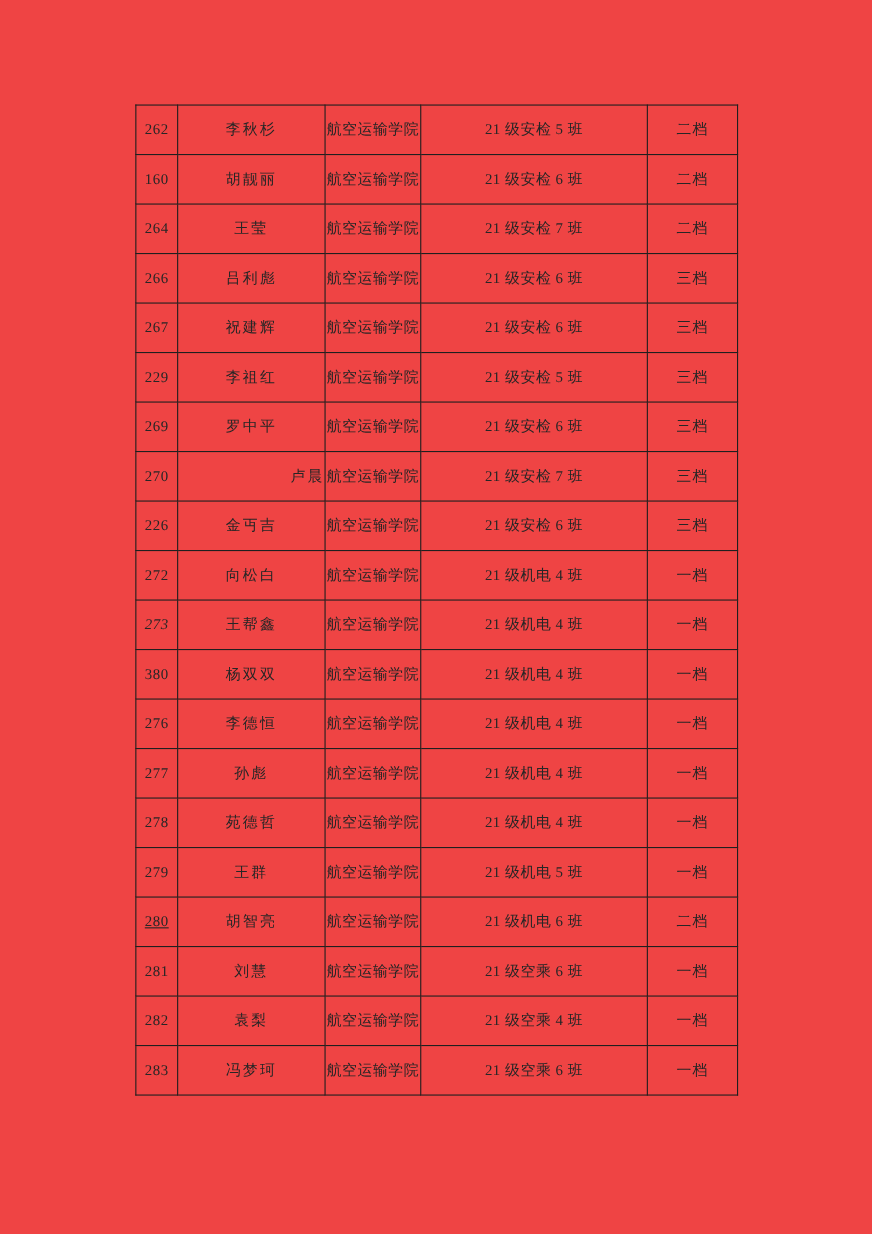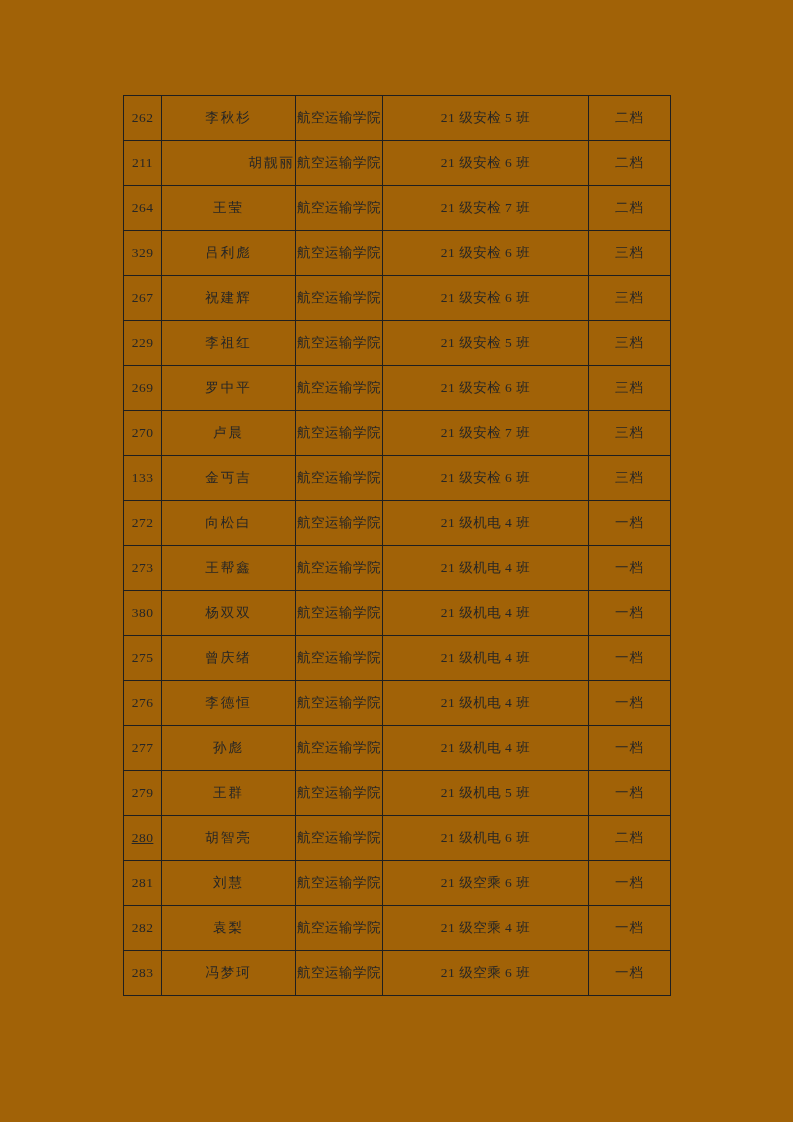--- a/index.html
+++ b/index.html
@@ -48,53 +48,53 @@
   td.cell-class {
     letter-spacing: 0.5px;
   }
   td.cell-grade {
     letter-spacing: 1px;
   }
 </style>
 </head>
 <body>
 
-<div class="page" style="background: #a16207;">
+<div class="page" style="background: #ef4444;">
   <table class="grade-table">
     <colgroup>
       <col style="width:38px">
       <col style="width:134px">
       <col style="width:87px">
       <col style="width:206px">
       <col style="width:82px">
     </colgroup>
     <tbody id="table-body">
         <tr>
     <td class="cell-number" style="border-color: rgb(31, 31, 31); color: rgb(38, 38, 38);">262</td>
     <td class="cell-student-name" style="border-color: rgb(31, 31, 31); color: rgb(38, 38, 38);">李秋杉</td>
     <td class="cell-college" style="border-color: rgb(31, 31, 31); color: rgb(38, 38, 38);">航空运输学院</td>
     <td class="cell-class" style="border-color: rgb(31, 31, 31); color: rgb(38, 38, 38);">21 级安检 5 班</td>
     <td class="cell-grade" style="border-color: rgb(31, 31, 31); color: rgb(38, 38, 38);">二档</td>
   </tr>
         <tr>
-    <td class="cell-number" style="border-color: rgb(31, 31, 31); color: rgb(38, 38, 38);">211</td>
-    <td class="cell-student-name" style="border-color: rgb(31, 31, 31); color: rgb(38, 38, 38); text-align: right;">胡靓丽</td>
+    <td class="cell-number" style="border-color: rgb(31, 31, 31); color: rgb(38, 38, 38);">160</td>
+    <td class="cell-student-name" style="border-color: rgb(31, 31, 31); color: rgb(38, 38, 38);">胡靓丽</td>
     <td class="cell-college" style="border-color: rgb(31, 31, 31); color: rgb(38, 38, 38);">航空运输学院</td>
     <td class="cell-class" style="border-color: rgb(31, 31, 31); color: rgb(38, 38, 38);">21 级安检 6 班</td>
     <td class="cell-grade" style="border-color: rgb(31, 31, 31); color: rgb(38, 38, 38);">二档</td>
   </tr>
         <tr>
     <td class="cell-number" style="border-color: rgb(31, 31, 31); color: rgb(38, 38, 38);">264</td>
     <td class="cell-student-name" style="border-color: rgb(31, 31, 31); color: rgb(38, 38, 38);">王莹</td>
     <td class="cell-college" style="border-color: rgb(31, 31, 31); color: rgb(38, 38, 38);">航空运输学院</td>
     <td class="cell-class" style="border-color: rgb(31, 31, 31); color: rgb(38, 38, 38);">21 级安检 7 班</td>
     <td class="cell-grade" style="border-color: rgb(31, 31, 31); color: rgb(38, 38, 38);">二档</td>
   </tr>
         <tr>
-    <td class="cell-number" style="border-color: rgb(31, 31, 31); color: rgb(38, 38, 38);">329</td>
+    <td class="cell-number" style="border-color: rgb(31, 31, 31); color: rgb(38, 38, 38);">266</td>
     <td class="cell-student-name" style="border-color: rgb(31, 31, 31); color: rgb(38, 38, 38);">吕利彪</td>
     <td class="cell-college" style="border-color: rgb(31, 31, 31); color: rgb(38, 38, 38);">航空运输学院</td>
     <td class="cell-class" style="border-color: rgb(31, 31, 31); color: rgb(38, 38, 38);">21 级安检 6 班</td>
     <td class="cell-grade" style="border-color: rgb(31, 31, 31); color: rgb(38, 38, 38);">三档</td>
   </tr>
         <tr>
     <td class="cell-number" style="border-color: rgb(31, 31, 31); color: rgb(38, 38, 38);">267</td>
     <td class="cell-student-name" style="border-color: rgb(31, 31, 31); color: rgb(38, 38, 38); text-align: center;">祝建辉</td>
     <td class="cell-college" style="border-color: rgb(31, 31, 31); color: rgb(38, 38, 38);">航空运输学院</td>
     <td class="cell-class" style="border-color: rgb(31, 31, 31); color: rgb(38, 38, 38);">21 级安检 6 班</td>
@@ -109,70 +109,70 @@
   </tr>
         <tr>
     <td class="cell-number" style="border-color: rgb(31, 31, 31); color: rgb(38, 38, 38);">269</td>
     <td class="cell-student-name" style="border-color: rgb(31, 31, 31); color: rgb(38, 38, 38);">罗中平</td>
     <td class="cell-college" style="border-color: rgb(31, 31, 31); color: rgb(38, 38, 38);">航空运输学院</td>
     <td class="cell-class" style="border-color: rgb(31, 31, 31); color: rgb(38, 38, 38);">21 级安检 6 班</td>
     <td class="cell-grade" style="border-color: rgb(31, 31, 31); color: rgb(38, 38, 38);">三档</td>
   </tr>
         <tr>
     <td class="cell-number" style="border-color: rgb(31, 31, 31); color: rgb(38, 38, 38);">270</td>
-    <td class="cell-student-name" style="border-color: rgb(31, 31, 31); color: rgb(38, 38, 38);">卢晨</td>
+    <td class="cell-student-name" style="border-color: rgb(31, 31, 31); color: rgb(38, 38, 38); text-align: right;">卢晨</td>
     <td class="cell-college" style="border-color: rgb(31, 31, 31); color: rgb(38, 38, 38);">航空运输学院</td>
     <td class="cell-class" style="border-color: rgb(31, 31, 31); color: rgb(38, 38, 38);">21 级安检 7 班</td>
     <td class="cell-grade" style="border-color: rgb(31, 31, 31); color: rgb(38, 38, 38);">三档</td>
   </tr>
         <tr>
-    <td class="cell-number" style="border-color: rgb(31, 31, 31); color: rgb(38, 38, 38);">133</td>
+    <td class="cell-number" style="border-color: rgb(31, 31, 31); color: rgb(38, 38, 38);">226</td>
     <td class="cell-student-name" style="border-color: rgb(31, 31, 31); color: rgb(38, 38, 38);">金丏吉</td>
     <td class="cell-college" style="border-color: rgb(31, 31, 31); color: rgb(38, 38, 38);">航空运输学院</td>
     <td class="cell-class" style="border-color: rgb(31, 31, 31); color: rgb(38, 38, 38);">21 级安检 6 班</td>
     <td class="cell-grade" style="border-color: rgb(31, 31, 31); color: rgb(38, 38, 38);">三档</td>
   </tr>
         <tr>
     <td class="cell-number" style="border-color: rgb(31, 31, 31); color: rgb(38, 38, 38);">272</td>
     <td class="cell-student-name" style="border-color: rgb(31, 31, 31); color: rgb(38, 38, 38);">向松白</td>
     <td class="cell-college" style="border-color: rgb(31, 31, 31); color: rgb(38, 38, 38);">航空运输学院</td>
     <td class="cell-class" style="border-color: rgb(31, 31, 31); color: rgb(38, 38, 38);">21 级机电 4 班</td>
     <td class="cell-grade" style="border-color: rgb(31, 31, 31); color: rgb(38, 38, 38);">一档</td>
   </tr>
         <tr>
-    <td class="cell-number" style="border-color: rgb(31, 31, 31); color: rgb(38, 38, 38);">273</td>
+    <td class="cell-number" style="border-color: rgb(31, 31, 31); color: rgb(38, 38, 38); font-style: italic;">273</td>
     <td class="cell-student-name" style="border-color: rgb(31, 31, 31); color: rgb(38, 38, 38);">王帮鑫</td>
     <td class="cell-college" style="border-color: rgb(31, 31, 31); color: rgb(38, 38, 38);">航空运输学院</td>
     <td class="cell-class" style="border-color: rgb(31, 31, 31); color: rgb(38, 38, 38);">21 级机电 4 班</td>
     <td class="cell-grade" style="border-color: rgb(31, 31, 31); color: rgb(38, 38, 38);">一档</td>
   </tr>
         <tr>
     <td class="cell-number" style="border-color: rgb(31, 31, 31); color: rgb(38, 38, 38);">380</td>
     <td class="cell-student-name" style="border-color: rgb(31, 31, 31); color: rgb(38, 38, 38);">杨双双</td>
     <td class="cell-college" style="border-color: rgb(31, 31, 31); color: rgb(38, 38, 38);">航空运输学院</td>
     <td class="cell-class" style="border-color: rgb(31, 31, 31); color: rgb(38, 38, 38);">21 级机电 4 班</td>
     <td class="cell-grade" style="border-color: rgb(31, 31, 31); color: rgb(38, 38, 38);">一档</td>
   </tr>
         <tr>
-    <td class="cell-number" style="border-color: rgb(31, 31, 31); color: rgb(38, 38, 38);">275</td>
-    <td class="cell-student-name" style="border-color: rgb(31, 31, 31); color: rgb(38, 38, 38);">曾庆绪</td>
-    <td class="cell-college" style="border-color: rgb(31, 31, 31); color: rgb(38, 38, 38);">航空运输学院</td>
-    <td class="cell-class" style="border-color: rgb(31, 31, 31); color: rgb(38, 38, 38);">21 级机电 4 班</td>
-    <td class="cell-grade" style="border-color: rgb(31, 31, 31); color: rgb(38, 38, 38);">一档</td>
-  </tr>
-        <tr>
     <td class="cell-number" style="border-color: rgb(31, 31, 31); color: rgb(38, 38, 38);">276</td>
     <td class="cell-student-name" style="border-color: rgb(31, 31, 31); color: rgb(38, 38, 38);">李德恒</td>
     <td class="cell-college" style="border-color: rgb(31, 31, 31); color: rgb(38, 38, 38);">航空运输学院</td>
     <td class="cell-class" style="border-color: rgb(31, 31, 31); color: rgb(38, 38, 38);">21 级机电 4 班</td>
     <td class="cell-grade" style="border-color: rgb(31, 31, 31); color: rgb(38, 38, 38);">一档</td>
   </tr>
         <tr>
     <td class="cell-number" style="border-color: rgb(31, 31, 31); color: rgb(38, 38, 38);">277</td>
     <td class="cell-student-name" style="border-color: rgb(31, 31, 31); color: rgb(38, 38, 38);">孙彪</td>
+    <td class="cell-college" style="border-color: rgb(31, 31, 31); color: rgb(38, 38, 38);">航空运输学院</td>
+    <td class="cell-class" style="border-color: rgb(31, 31, 31); color: rgb(38, 38, 38);">21 级机电 4 班</td>
+    <td class="cell-grade" style="border-color: rgb(31, 31, 31); color: rgb(38, 38, 38);">一档</td>
+  </tr>
+        <tr>
+    <td class="cell-number" style="border-color: rgb(31, 31, 31); color: rgb(38, 38, 38);">278</td>
+    <td class="cell-student-name" style="border-color: rgb(31, 31, 31); color: rgb(38, 38, 38);">苑德哲</td>
     <td class="cell-college" style="border-color: rgb(31, 31, 31); color: rgb(38, 38, 38);">航空运输学院</td>
     <td class="cell-class" style="border-color: rgb(31, 31, 31); color: rgb(38, 38, 38);">21 级机电 4 班</td>
     <td class="cell-grade" style="border-color: rgb(31, 31, 31); color: rgb(38, 38, 38);">一档</td>
   </tr>
         <tr>
     <td class="cell-number" style="border-color: rgb(31, 31, 31); color: rgb(38, 38, 38);">279</td>
     <td class="cell-student-name" style="border-color: rgb(31, 31, 31); color: rgb(38, 38, 38);">王群</td>
     <td class="cell-college" style="border-color: rgb(31, 31, 31); color: rgb(38, 38, 38);">航空运输学院</td>
     <td class="cell-class" style="border-color: rgb(31, 31, 31); color: rgb(38, 38, 38);">21 级机电 5 班</td>
     <td class="cell-grade" style="border-color: rgb(31, 31, 31); color: rgb(38, 38, 38);">一档</td>

